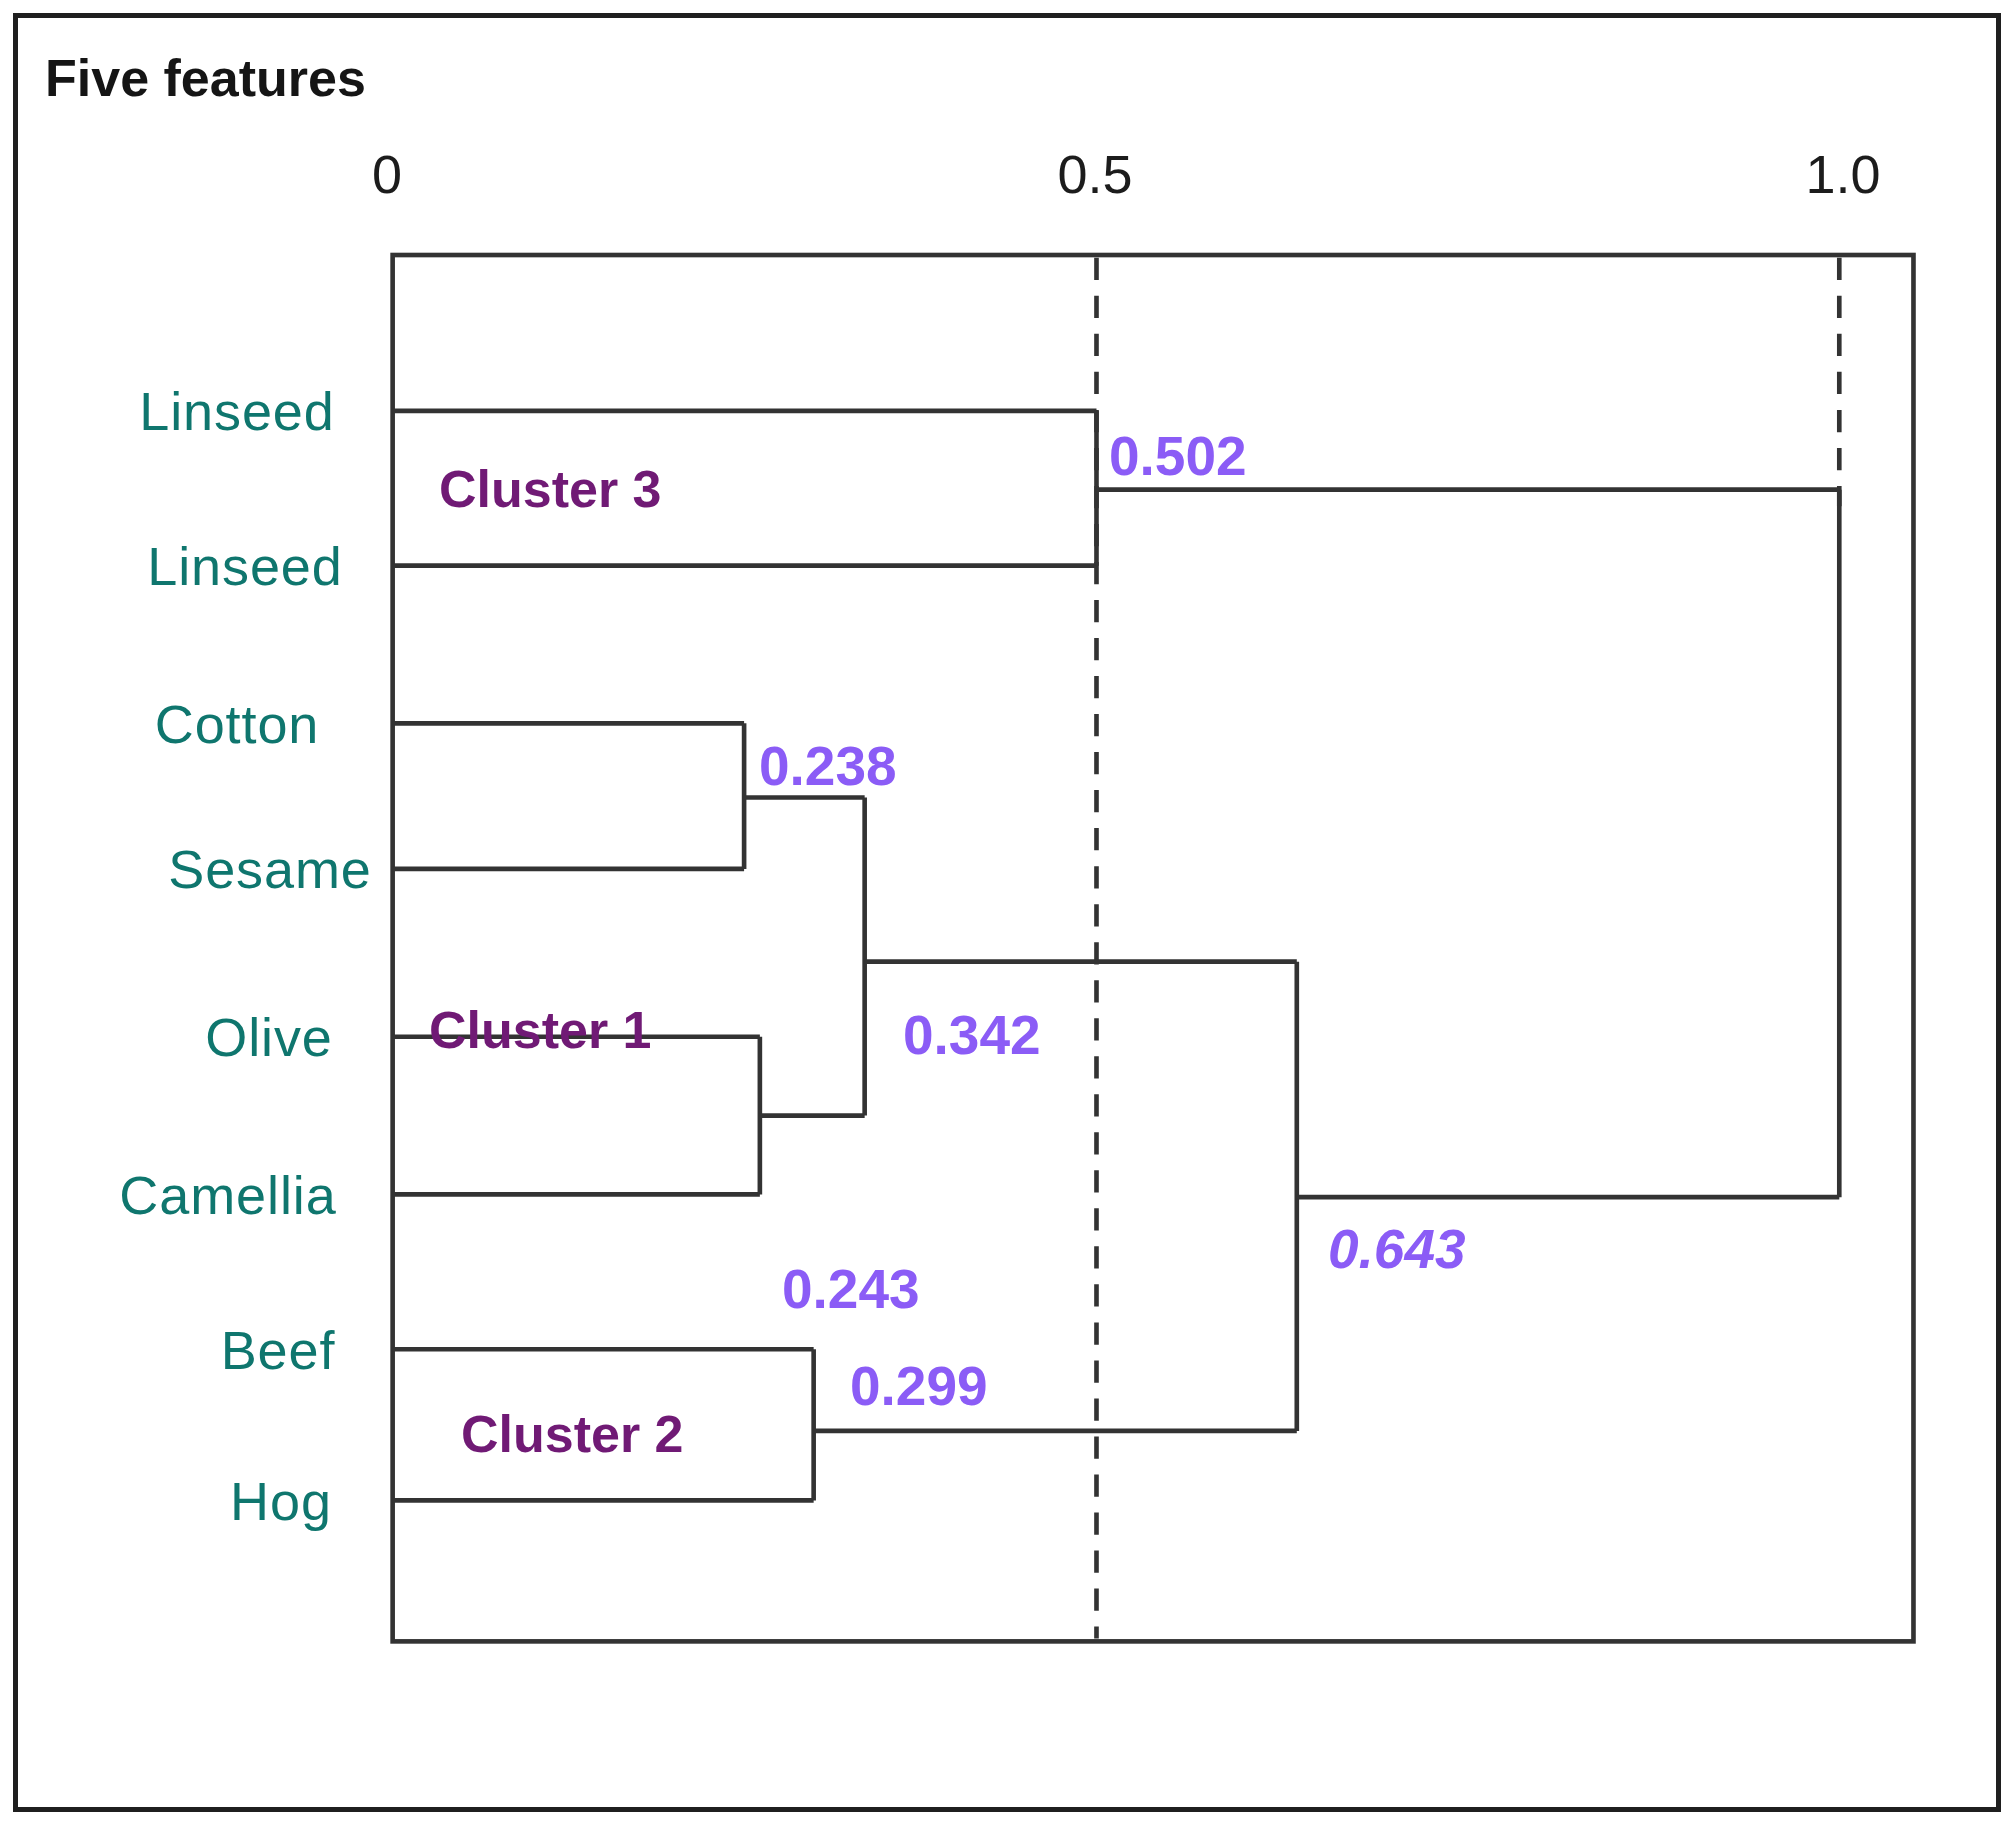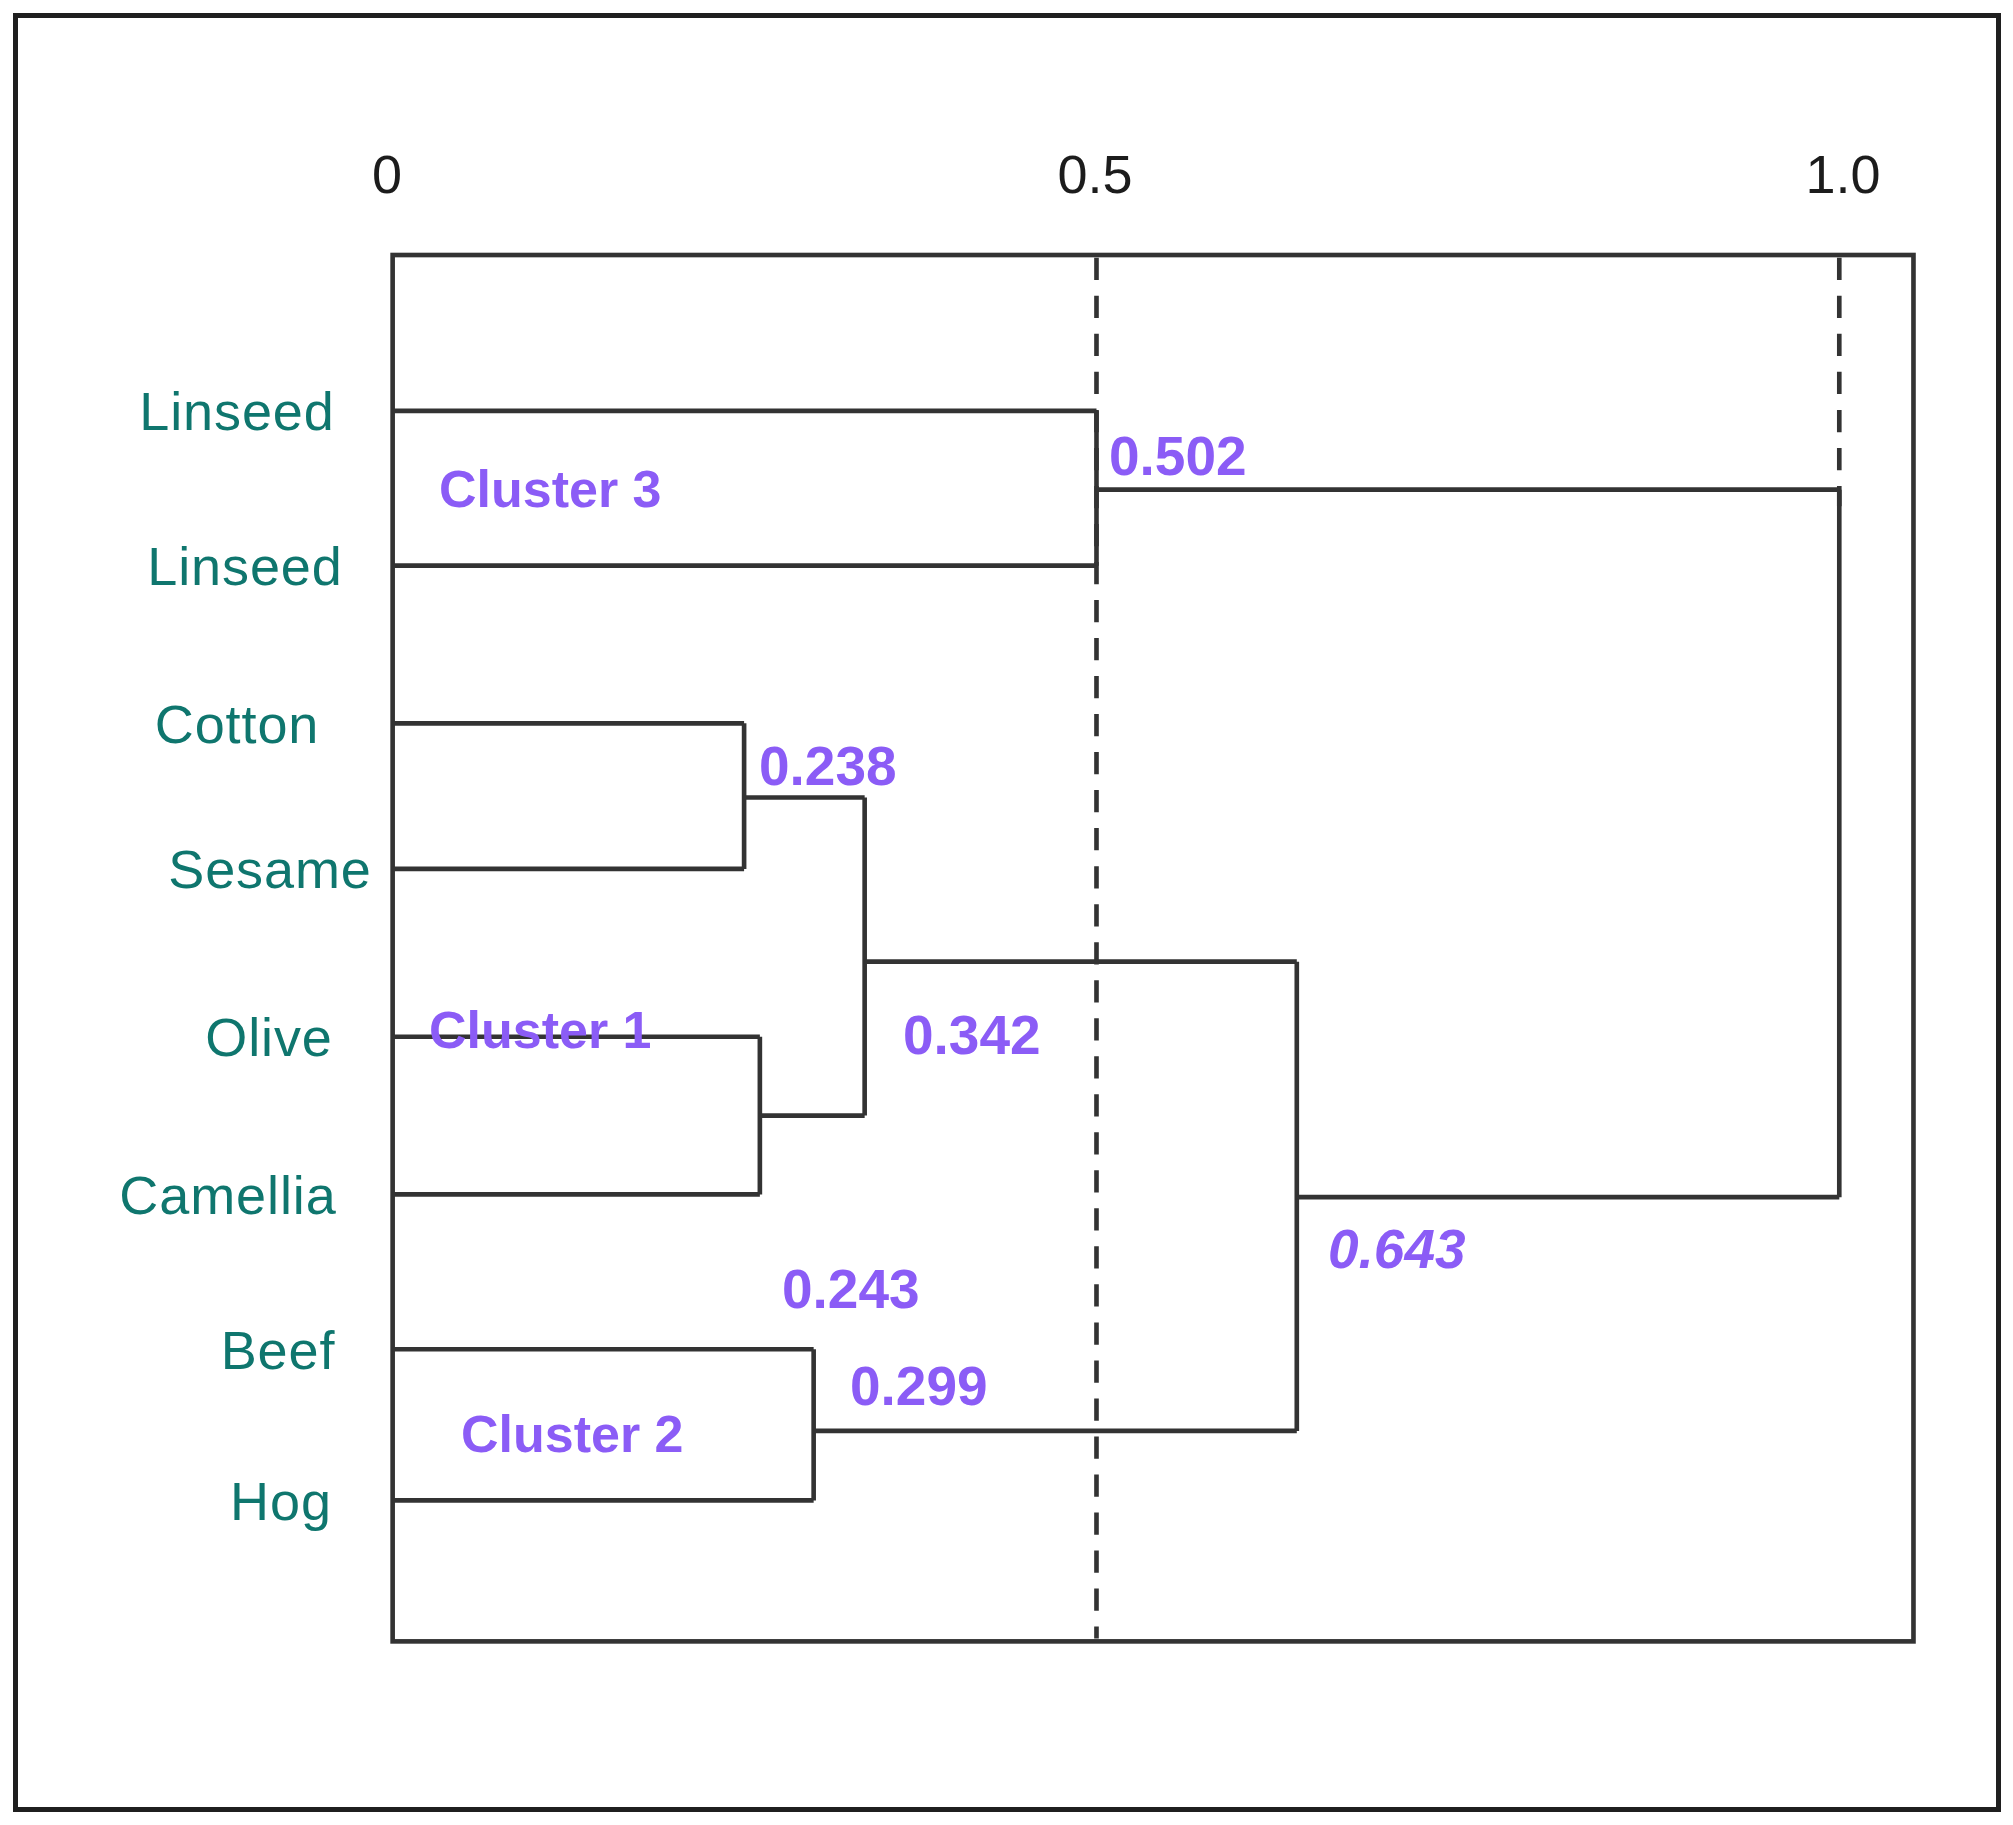--- a/index.html
+++ b/index.html
@@ -5,28 +5,29 @@
   html,body{margin:0;padding:0;background:#ffffff;}
   #stage{
     position:relative;width:2014px;height:1825px;background:#ffffff;
     font-family:"Liberation Sans", sans-serif;color:#1c1c1c;overflow:hidden;
   }
   #frame{position:absolute;left:13px;top:13px;right:13px;bottom:13px;border:5.6px solid #1f1f1f;}
   #title{position:absolute;left:45px;top:48px;font-size:52px;font-weight:600;color:#151515;letter-spacing:0px;}
   #dendro-svg{position:absolute;left:0;top:0;}
   .ticklab{position:absolute;transform:translate(-50%,-50%);font-size:54px;font-weight:400;color:#1c1c1c;white-space:nowrap;}
   .leaflab{position:absolute;transform:translate(-50%,-50%);font-size:54px;font-weight:400;color:#0f766e;white-space:nowrap;letter-spacing:0.9px;}
-  .clusterlab{position:absolute;transform:translateY(-50%);font-size:52px;font-weight:600;color:#8b5cf6;white-space:nowrap;}
+  .clusterlab{position:absolute;transform:translateY(-50%);font-size:52px;font-weight:600;color:#701a75;white-space:nowrap;}
   .valuelab{position:absolute;transform:translateY(-50%);font-size:55px;font-weight:600;color:#8b5cf6;white-space:nowrap;text-align:right;}
 </style>
 </head>
 <body>
 
 <div id="stage">
   <div id="frame"></div>
+  <div id="title">Five features</div>
   <svg id="dendro-svg" width="2014" height="1825" viewBox="0 0 2171 1968">
       <rect x="423" y="275" width="1640" height="1495" fill="none" stroke="#333333" stroke-width="5"></rect>
       <line x1="1182" y1="278" x2="1182" y2="1767" stroke="#333333" stroke-width="5" stroke-dasharray="24 17"></line>
       <line x1="1983" y1="278" x2="1983" y2="546" stroke="#333333" stroke-width="5" stroke-dasharray="24 17"></line>
       <line x1="423" y1="443" x2="1182" y2="443" stroke="#333333" stroke-width="5"></line>
       <line x1="423" y1="610" x2="1182" y2="610" stroke="#333333" stroke-width="5"></line>
       <line x1="423" y1="780" x2="802" y2="780" stroke="#333333" stroke-width="5"></line>
       <line x1="423" y1="937" x2="802" y2="937" stroke="#333333" stroke-width="5"></line>
       <line x1="423" y1="1118" x2="819" y2="1118" stroke="#333333" stroke-width="5"></line>
       <line x1="423" y1="1288" x2="819" y2="1288" stroke="#333333" stroke-width="5"></line>

